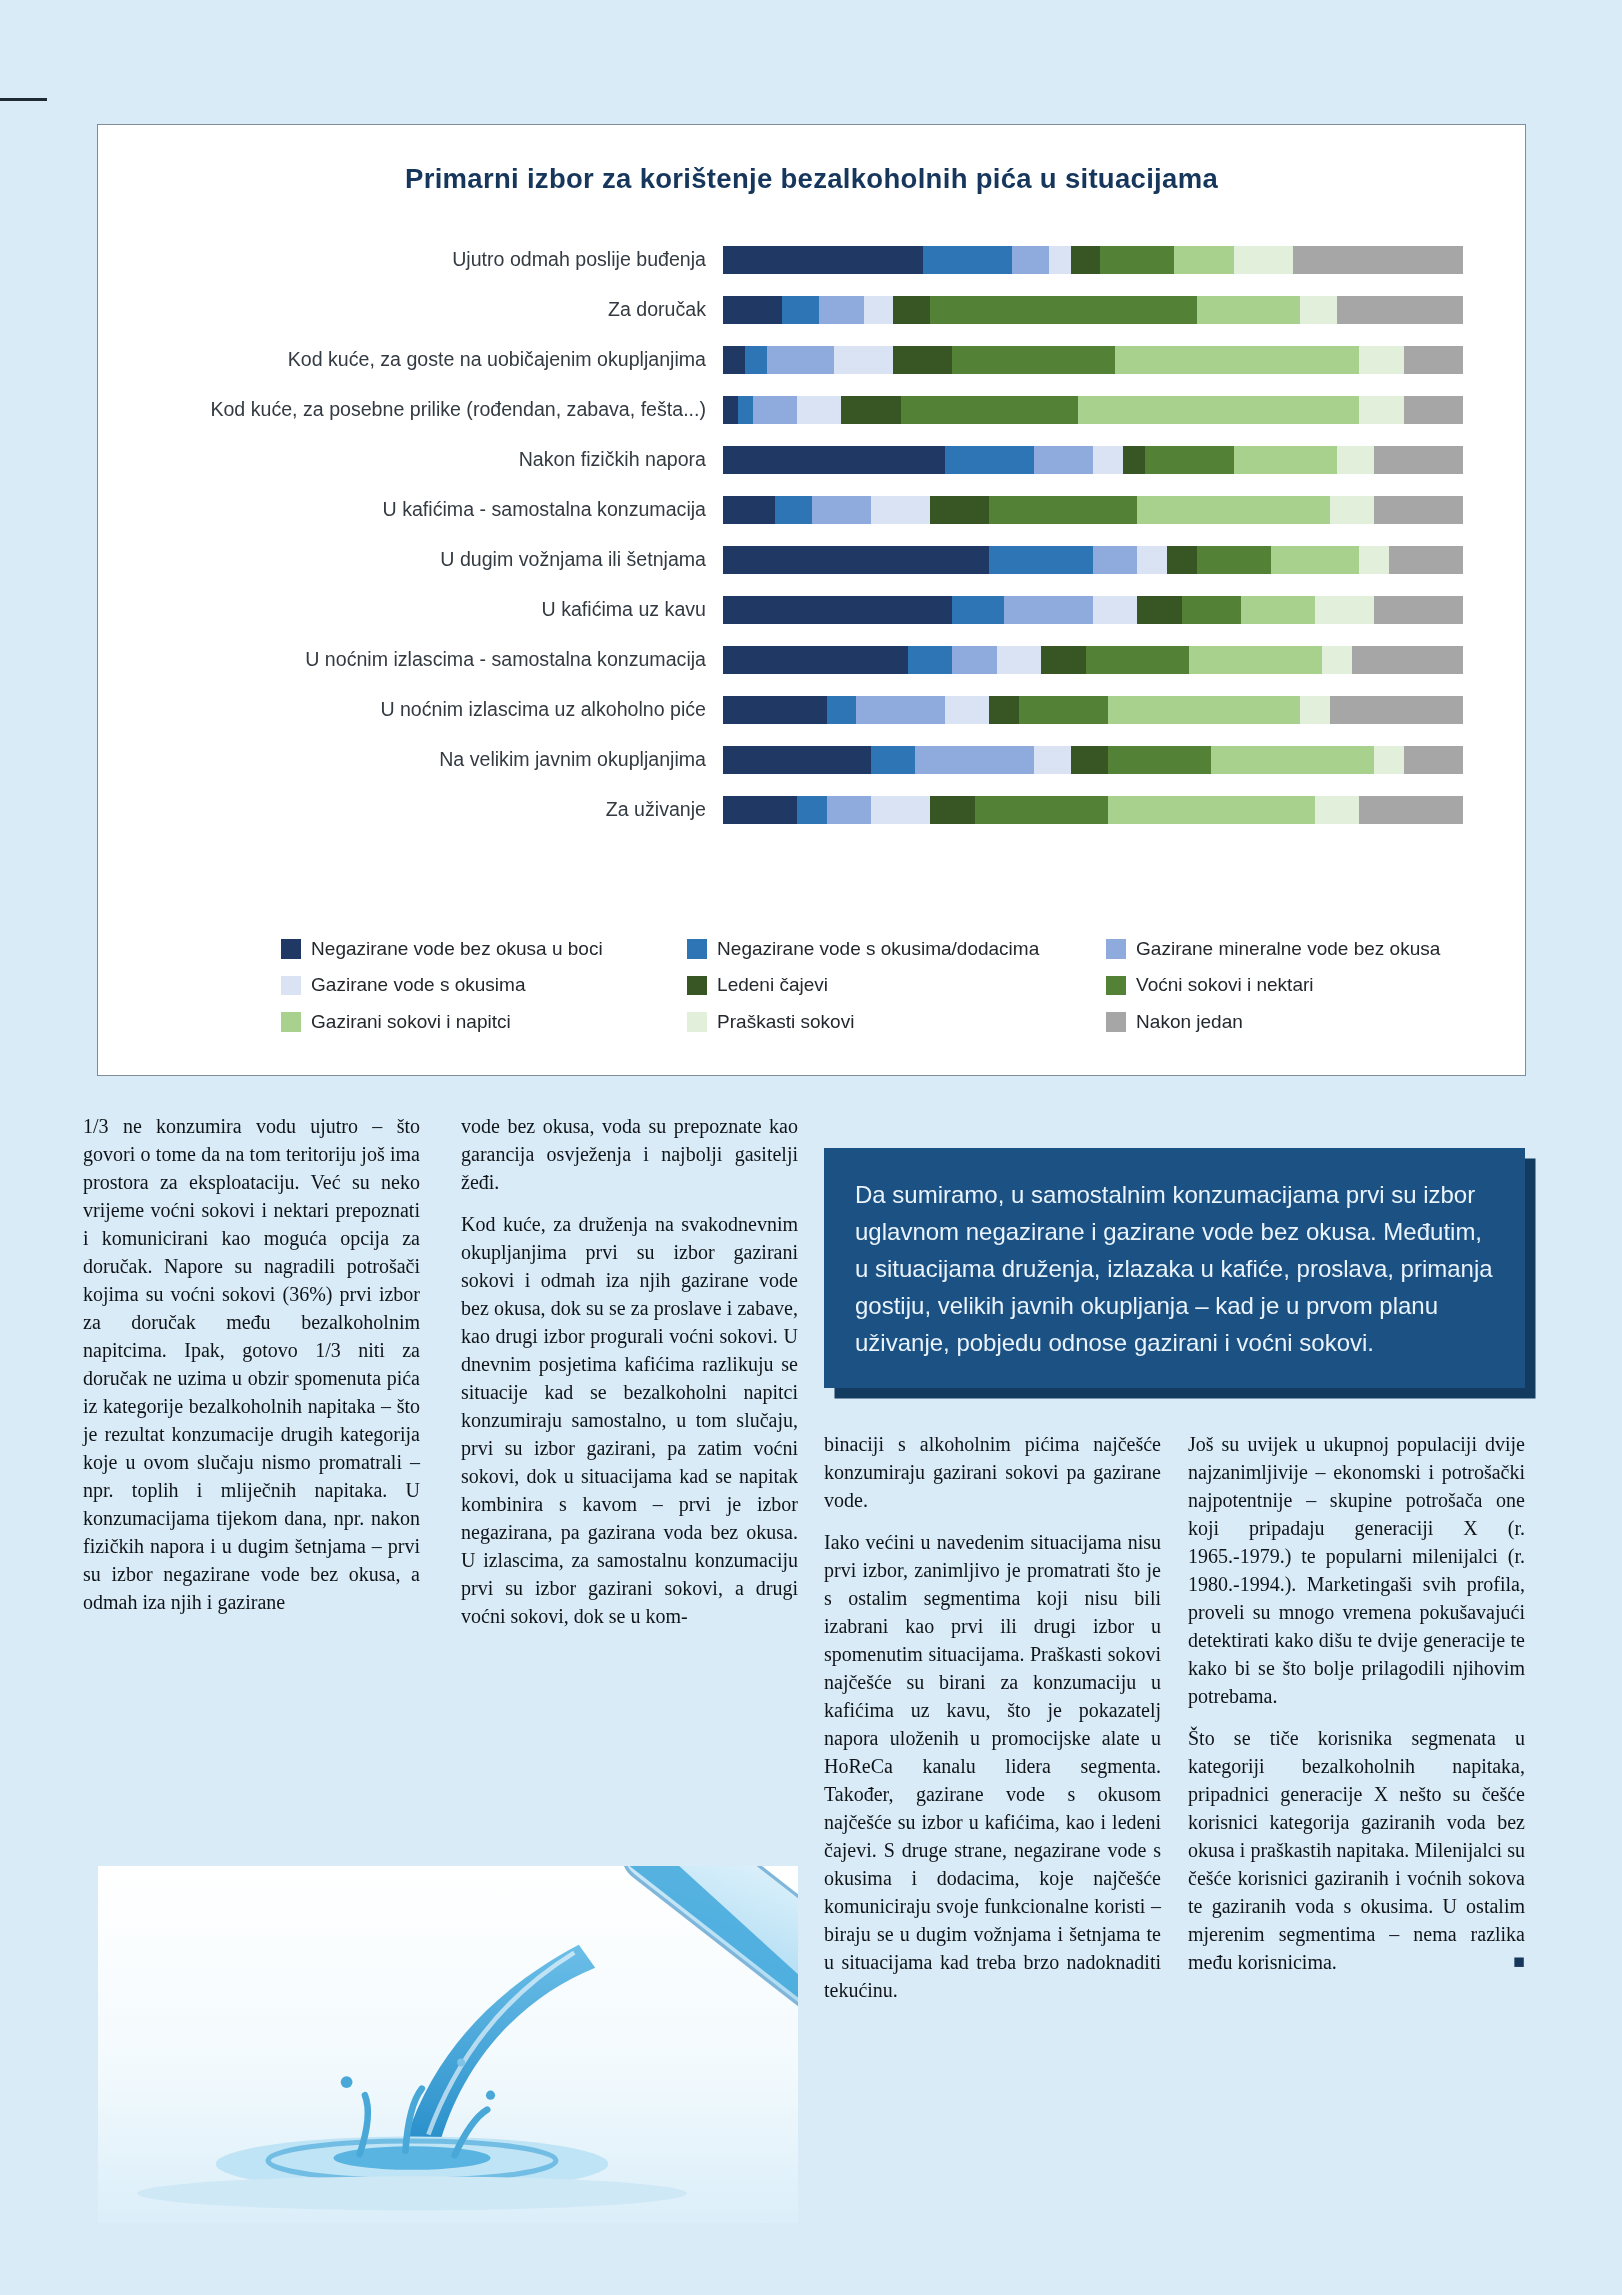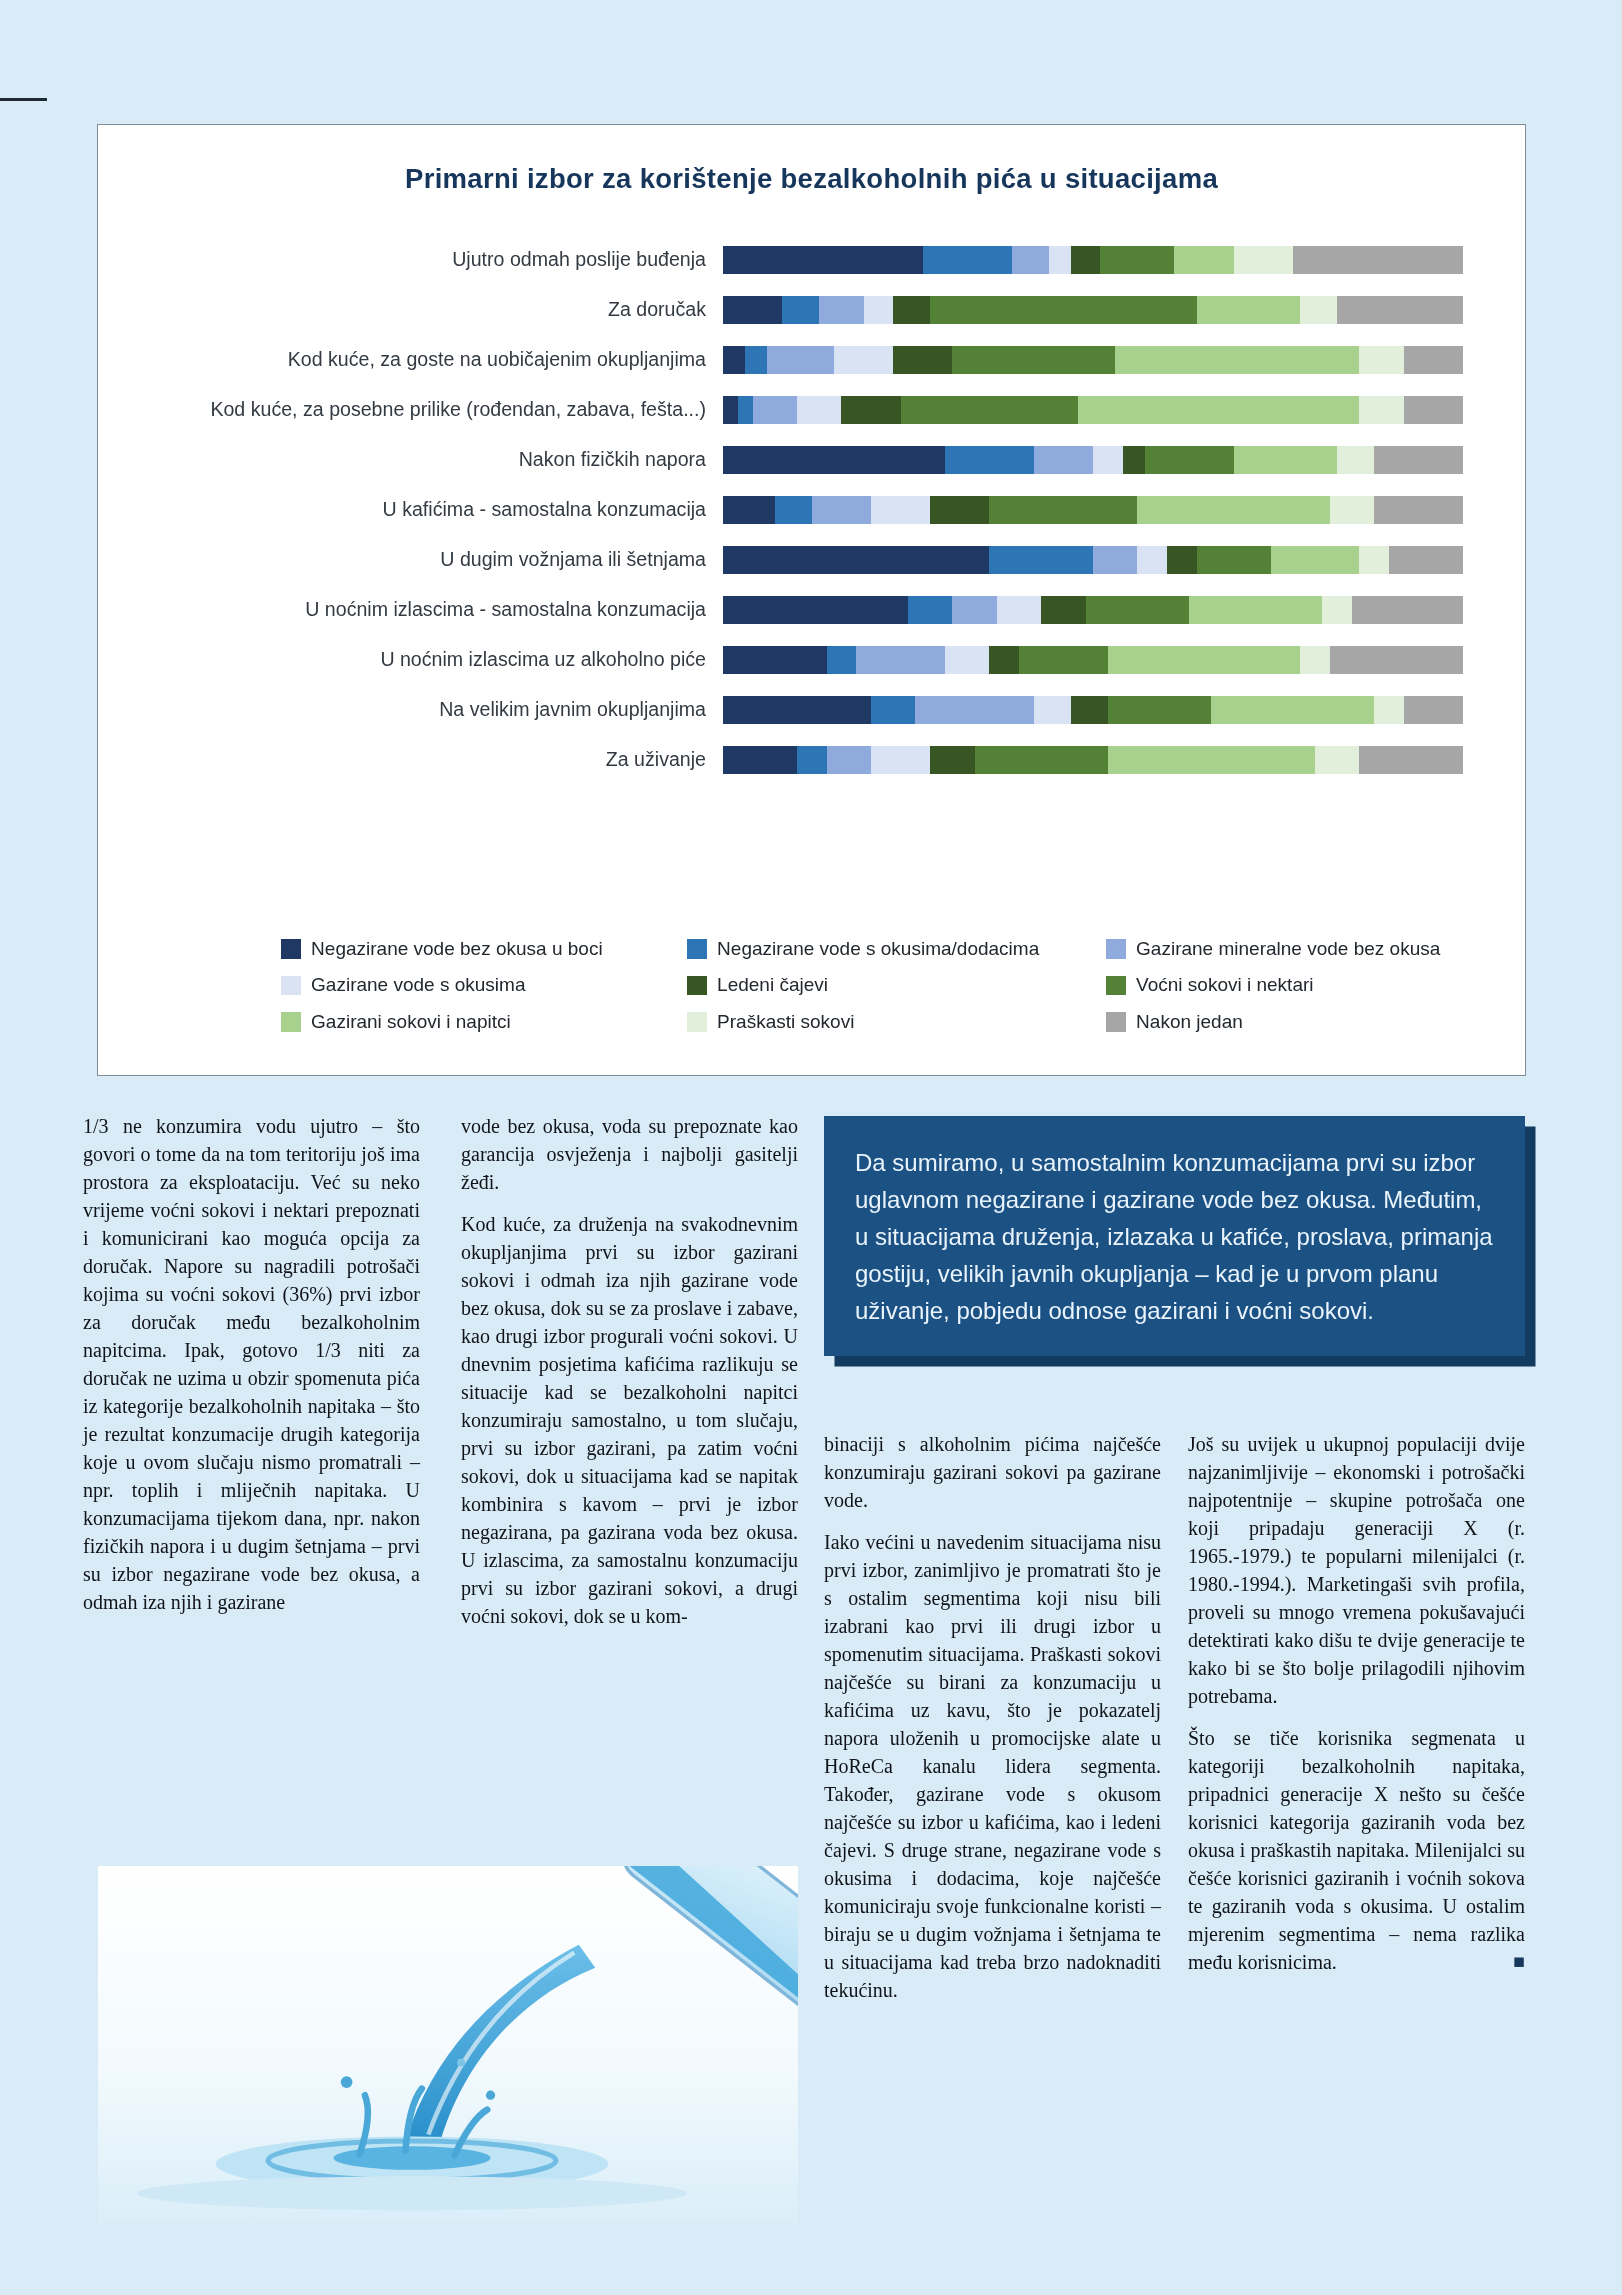--- a/index.html
+++ b/index.html
@@ -52,21 +52,21 @@
   }
   .body-col p { margin:0 0 14.4px 0; }
   .col-1 { left:83px;  top:1112px; }
   .col-2 { left:461px;  top:1112px; }
   .col-3 { left:824px; top:1430px; }
   .col-4 { left:1188px; top:1430px; }
   .end-mark { float:right; color:#16365c; font-size:19.6px; line-height:28px; }
 
   
   .callout {
-    position:absolute; left:824px; top:1116px; width:701px;
+    position:absolute; left:824px; top:1148px; width:701px;
     background:#1c5184; color:#eaf4fc; padding:27.5px 31px;
     font-size:24px; line-height:37px; text-align:left;
     box-shadow:10.5px 10.5px 0 #133a5f;
     font-family:"Liberation Sans", sans-serif;
   }
 
   
   .water-photo {
     position:absolute; left:98px; top:1866px; width:700px; height:357px;
     background:linear-gradient(180deg,#ffffff 0%, #f3fafd 55%, #dbeef9 100%);
@@ -173,20 +173,34 @@
           <div class="chart-bar">
             <div class="seg" title="Negazirane vode bez okusa u boci" style="width: 36%; background: rgb(31, 56, 100);"></div>
             <div class="seg" title="Negazirane vode s okusima/dodacima" style="width: 14%; background: rgb(46, 117, 182);"></div>
             <div class="seg" title="Gazirane mineralne vode bez okusa" style="width: 6%; background: rgb(143, 170, 220);"></div>
             <div class="seg" title="Gazirane vode s okusima" style="width: 4%; background: rgb(218, 227, 243);"></div>
             <div class="seg" title="Ledeni čajevi" style="width: 4%; background: rgb(55, 86, 35);"></div>
             <div class="seg" title="Voćni sokovi i nektari" style="width: 10%; background: rgb(83, 129, 53);"></div>
             <div class="seg" title="Gazirani sokovi i napitci" style="width: 12%; background: rgb(169, 209, 142);"></div>
             <div class="seg" title="Praškasti sokovi" style="width: 4%; background: rgb(226, 239, 218);"></div>
             <div class="seg" title="Niti jedan" style="width: 10%; background: rgb(166, 166, 166);"></div>
+          </div>
+        </div>
+        <div class="chart-row">
+          <div class="chart-label">U kafićima uz kavu</div>
+          <div class="chart-bar">
+            <div class="seg" title="Negazirane vode bez okusa u boci" style="width: 31%; background: rgb(31, 56, 100);"></div>
+            <div class="seg" title="Negazirane vode s okusima/dodacima" style="width: 7%; background: rgb(46, 117, 182);"></div>
+            <div class="seg" title="Gazirane mineralne vode bez okusa" style="width: 12%; background: rgb(143, 170, 220);"></div>
+            <div class="seg" title="Gazirane vode s okusima" style="width: 6%; background: rgb(218, 227, 243);"></div>
+            <div class="seg" title="Ledeni čajevi" style="width: 6%; background: rgb(55, 86, 35);"></div>
+            <div class="seg" title="Voćni sokovi i nektari" style="width: 8%; background: rgb(83, 129, 53);"></div>
+            <div class="seg" title="Gazirani sokovi i napitci" style="width: 10%; background: rgb(169, 209, 142);"></div>
+            <div class="seg" title="Praškasti sokovi" style="width: 8%; background: rgb(226, 239, 218);"></div>
+            <div class="seg" title="Niti jedan" style="width: 12%; background: rgb(166, 166, 166);"></div>
           </div>
         </div>
         <div class="chart-row">
           <div class="chart-label">U noćnim izlascima - samostalna konzumacija</div>
           <div class="chart-bar">
             <div class="seg" title="Negazirane vode bez okusa u boci" style="width: 25%; background: rgb(31, 56, 100);"></div>
             <div class="seg" title="Negazirane vode s okusima/dodacima" style="width: 6%; background: rgb(46, 117, 182);"></div>
             <div class="seg" title="Gazirane mineralne vode bez okusa" style="width: 6%; background: rgb(143, 170, 220);"></div>
             <div class="seg" title="Gazirane vode s okusima" style="width: 6%; background: rgb(218, 227, 243);"></div>
             <div class="seg" title="Ledeni čajevi" style="width: 6%; background: rgb(55, 86, 35);"></div>

